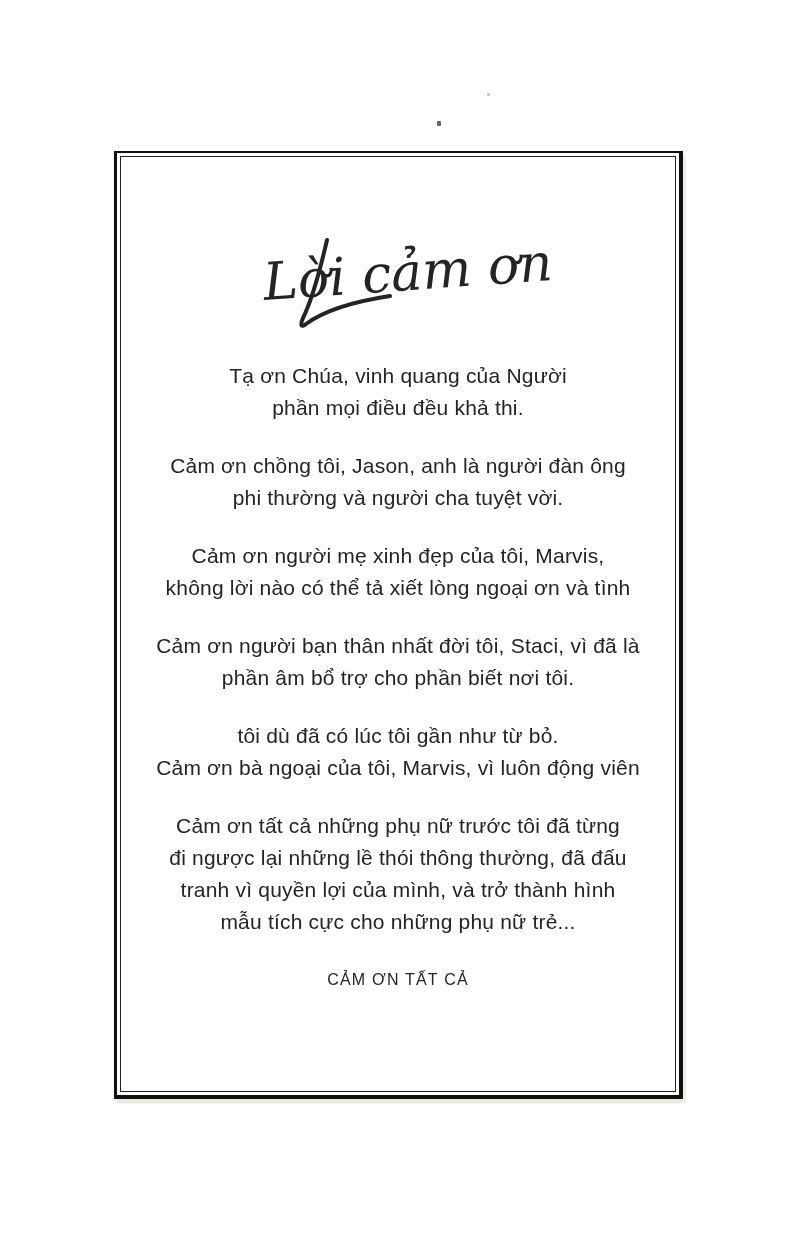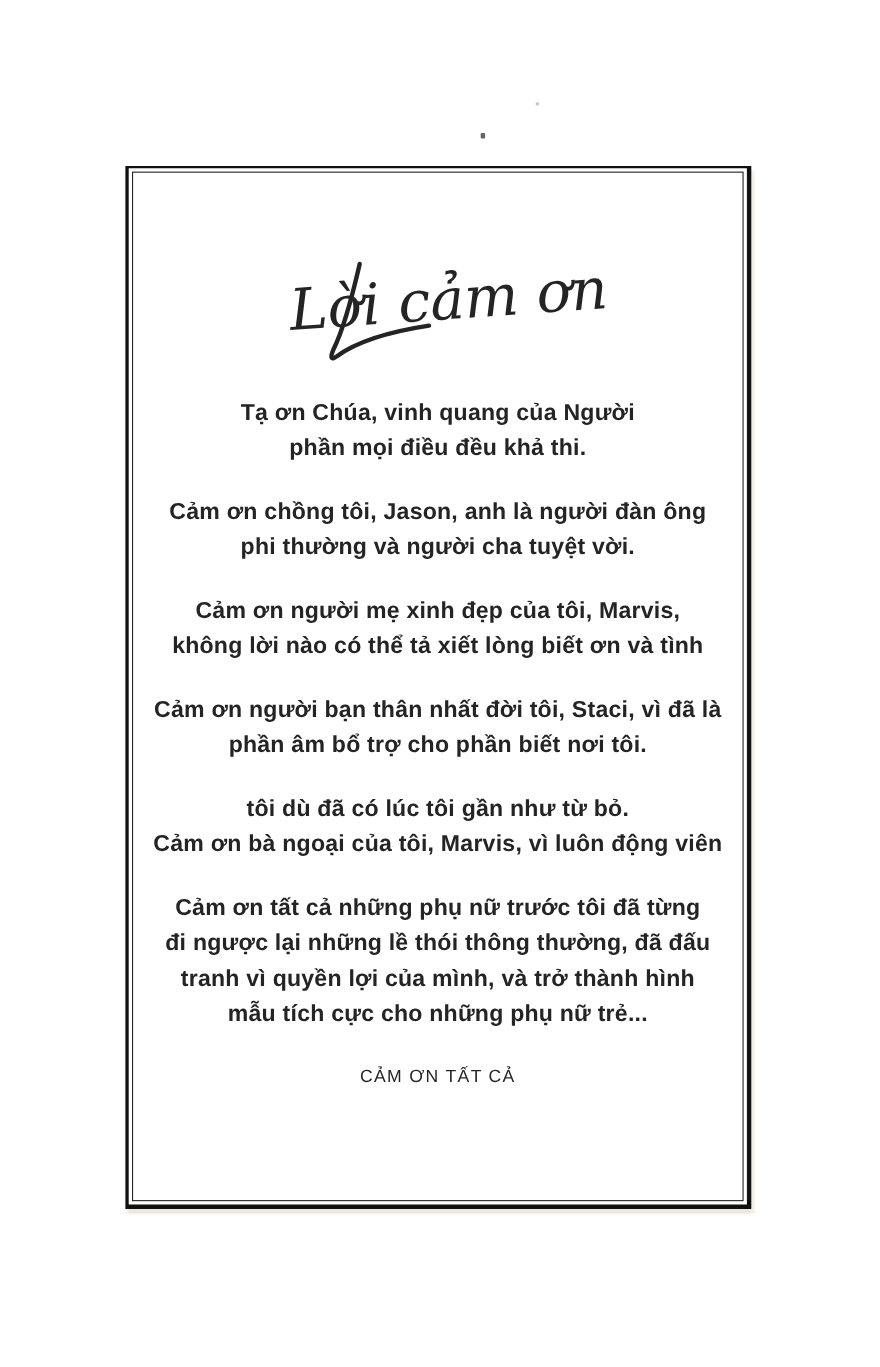--- a/index.html
+++ b/index.html
@@ -56,21 +56,21 @@
   }
   
   .text-block{
     position:absolute;left:0;right:0;top:207px;
     text-align:center;
     color:var(--ink);
     font-size:21px;
     line-height:32px;
     letter-spacing:.2px;
   }
-  .para{margin:0 0 26px 0;font-weight:700;}
+  .para{margin:0 0 26px 0;font-weight:400;}
   .para .line{display:block;}
   .closing{
     margin-top:26px;
     letter-spacing:1.2px;
     font-size:16px;
   }
 </style>
 </head>
 <body>
 
@@ -93,21 +93,21 @@
           <p class="para">
             <span class="line">Tạ ơn Chúa, vinh quang của Người</span>
             <span class="line">phần mọi điều đều khả thi.</span>
           </p>
           <p class="para">
             <span class="line">Cảm ơn chồng tôi, Jason, anh là người đàn ông</span>
             <span class="line">phi thường và người cha tuyệt vời.</span>
           </p>
           <p class="para">
             <span class="line">Cảm ơn người mẹ xinh đẹp của tôi, Marvis,</span>
-            <span class="line">không lời nào có thể tả xiết lòng biết ơn và tình</span>
+            <span class="line">không lời nào có thể tả xiết lòng ngoại ơn và tình</span>
           </p>
           <p class="para">
             <span class="line">Cảm ơn người bạn thân nhất đời tôi, Staci, vì đã là</span>
             <span class="line">phần âm bổ trợ cho phần biết nơi tôi.</span>
           </p>
           <p class="para">
             <span class="line">tôi dù đã có lúc tôi gần như từ bỏ.</span>
             <span class="line">Cảm ơn bà ngoại của tôi, Marvis, vì luôn động viên</span>
           </p>
           <p class="para">

